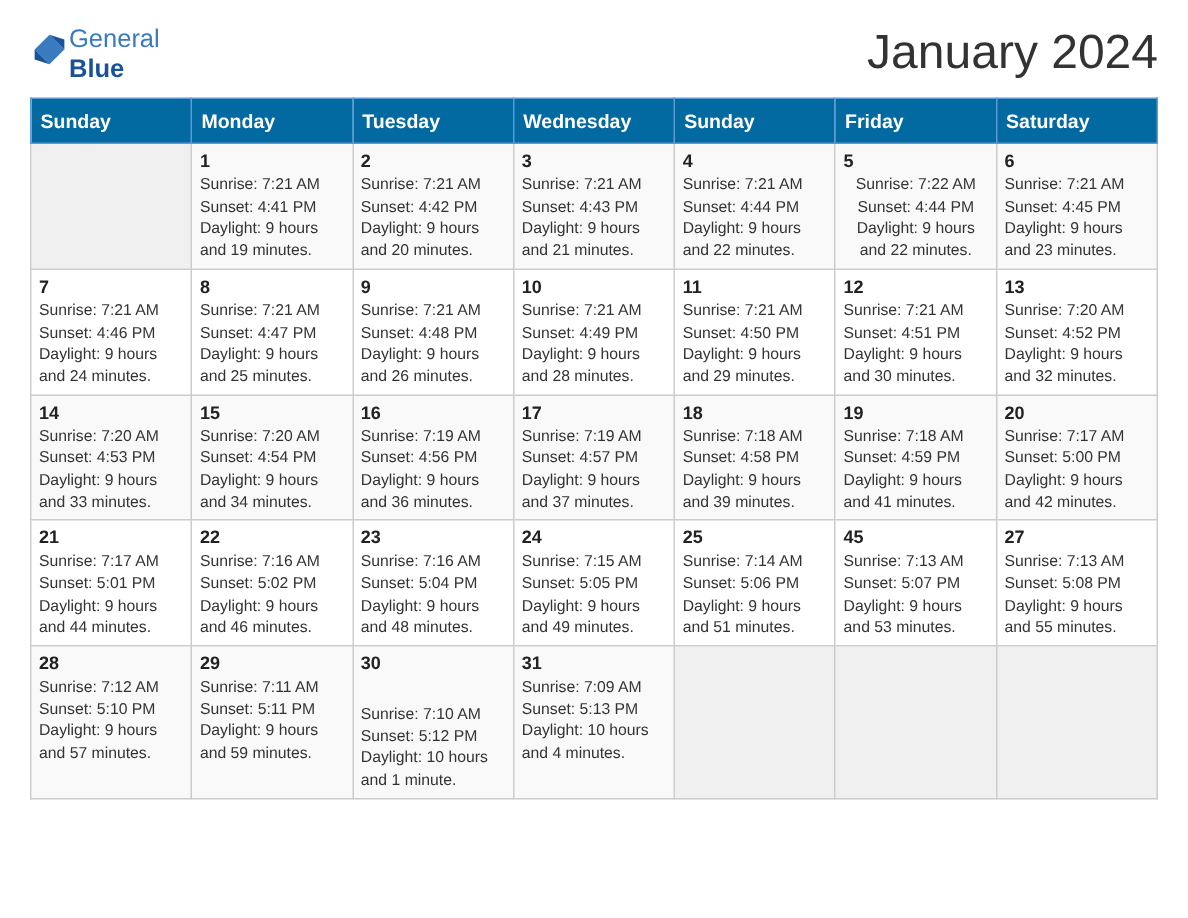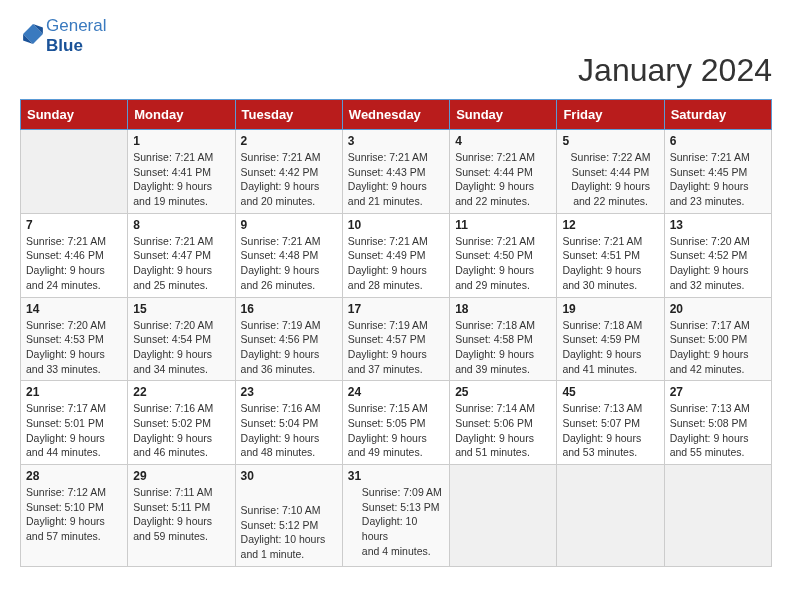--- a/index.html
+++ b/index.html
@@ -21,39 +21,38 @@
       align-items: center;
       gap: 2px;
     }
     .logo-icon {
       width: 22px;
       height: 22px;
       margin-left: 2px;
     }
     .title-area {
       text-align: right;
-      margin-top: 36px;
     }
     .calendar-title {
       font-size: 32px;
       font-weight: 300;
       color: #333;
     }
     .calendar-subtitle {
       font-size: 15px;
       color: #555;
       margin-top: 2px;
     }
     .calendar-table {
       width: 100%;
       border-collapse: collapse;
       font-size: 11px;
     }
     .calendar-table thead tr th {
-      background-color: #b91c1c;
+      background-color: #0369a1;
       color: #fff;
       font-weight: bold;
       font-size: 13px;
       padding: 7px 6px;
       text-align: left;
       border: 1px solid #5a9ad5;
     }
     .calendar-table tbody tr td {
       border: 1px solid #ccc;
       vertical-align: top;
@@ -335,21 +334,21 @@
         </td>
         <td>
           <span class="day-num">30</span>
           <div class="day-info" style="white-space: pre-line; margin-top: 20px;">Sunrise: 7:10 AM
 Sunset: 5:12 PM
 Daylight: 10 hours
 and 1 minute.</div>
         </td>
         <td>
           <span class="day-num">31</span>
-          <div class="day-info" style="white-space: pre-line; margin-left: 14px;">Sunrise: 7:09 AM
+          <div class="day-info" style="white-space: pre-line;">Sunrise: 7:09 AM
 Sunset: 5:13 PM
 Daylight: 10 hours
 and 4 minutes.</div>
         </td>
         <td class="empty-cell"></td>
         <td class="empty-cell"></td>
         <td class="empty-cell"></td>
       </tr>
     </tbody>
 </table>

